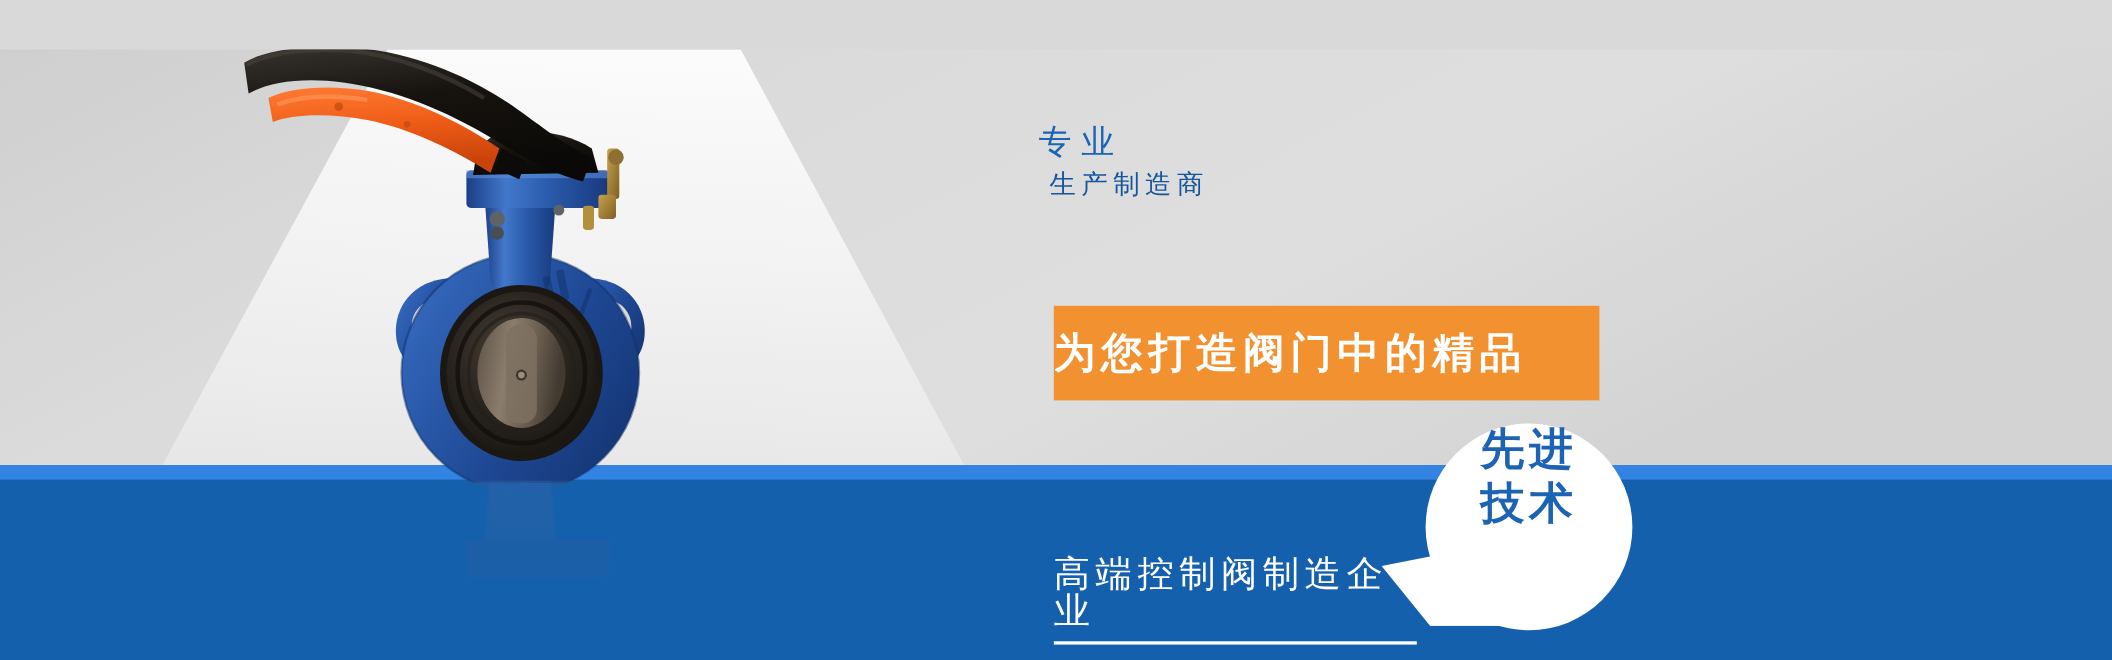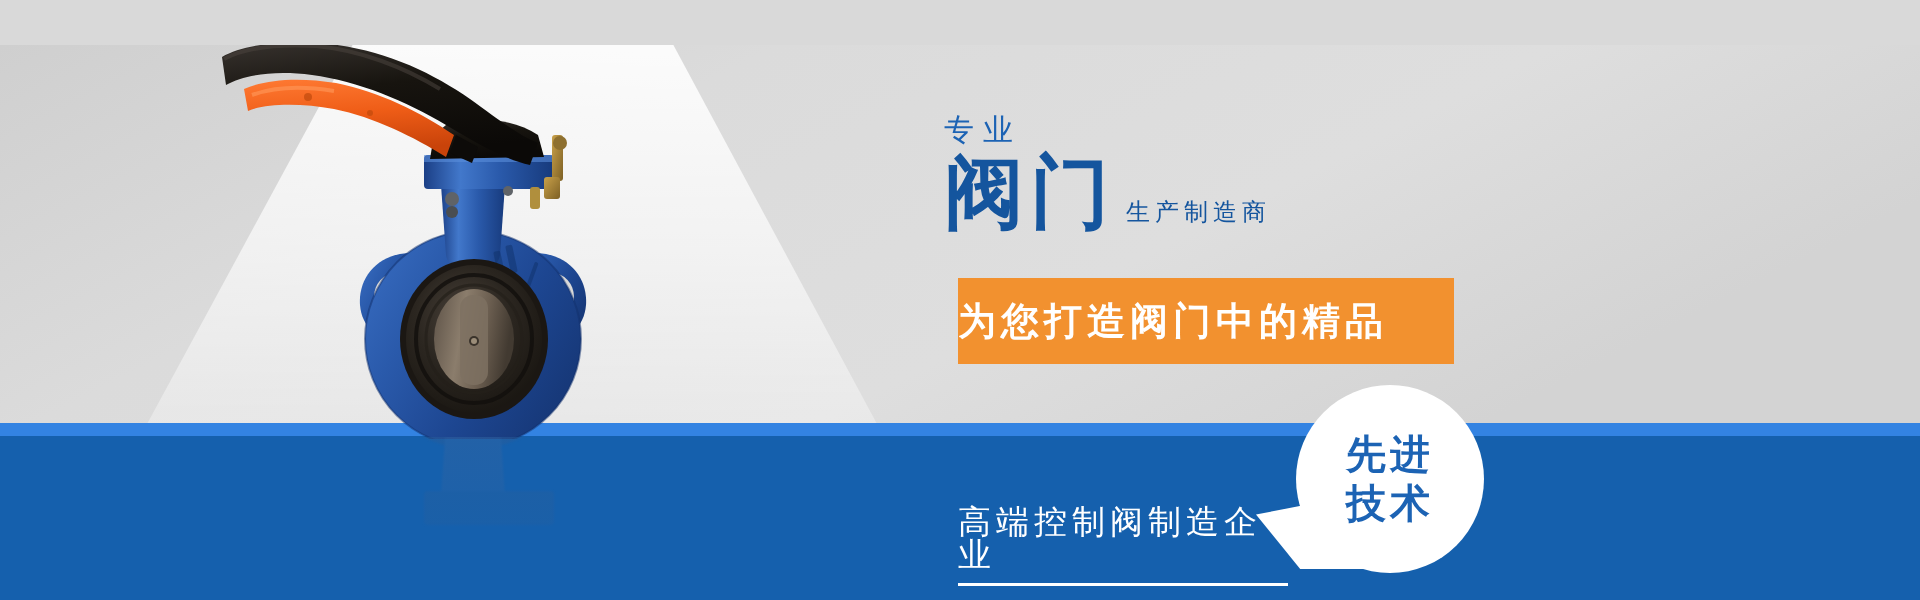--- a/index.html
+++ b/index.html
@@ -108,21 +108,21 @@
     width:130px; height:80px;
     background:#ffffff;
     clip-path:polygon(0% 32%, 100% 0%, 100% 100%, 34% 100%);
   }
   .badge {
     position:absolute; left:1296px; top:340px;
     width:188px; height:188px;
     border-radius:50%;
     background:#ffffff;
     display:flex; flex-direction:column;
-    align-items:center; justify-content:center;
+    align-items:center; 
   }
   .badge-line {
     font-size:40px; letter-spacing:4px;
     color:#1c63b4; font-weight:700;
     line-height:1.22;
   }
 </style>
 </head>
 <body>
 
@@ -267,21 +267,20 @@
         <rect x="252" y="256" width="28" height="90" rx="13" fill="#557bab"></rect>
         <circle cx="266" cy="302" r="5" fill="#2f5versus"></circle>
         <circle cx="266" cy="302" r="5" fill="#31578f"></circle>
       </svg>
     </div>
   </div>
 
   <div class="kicker">专业</div>
 
   <div class="headline-row">
-    <span class="headline-main">阀门</span>
     <span class="headline-sub">生产制造商</span>
   </div>
 
   <div class="cta">
     <span class="cta-text">为您打造阀门中的精品</span>
   </div>
 
   <div class="tagline">高端控制阀制造企业</div>
 
   <div class="badge-tail"></div>

